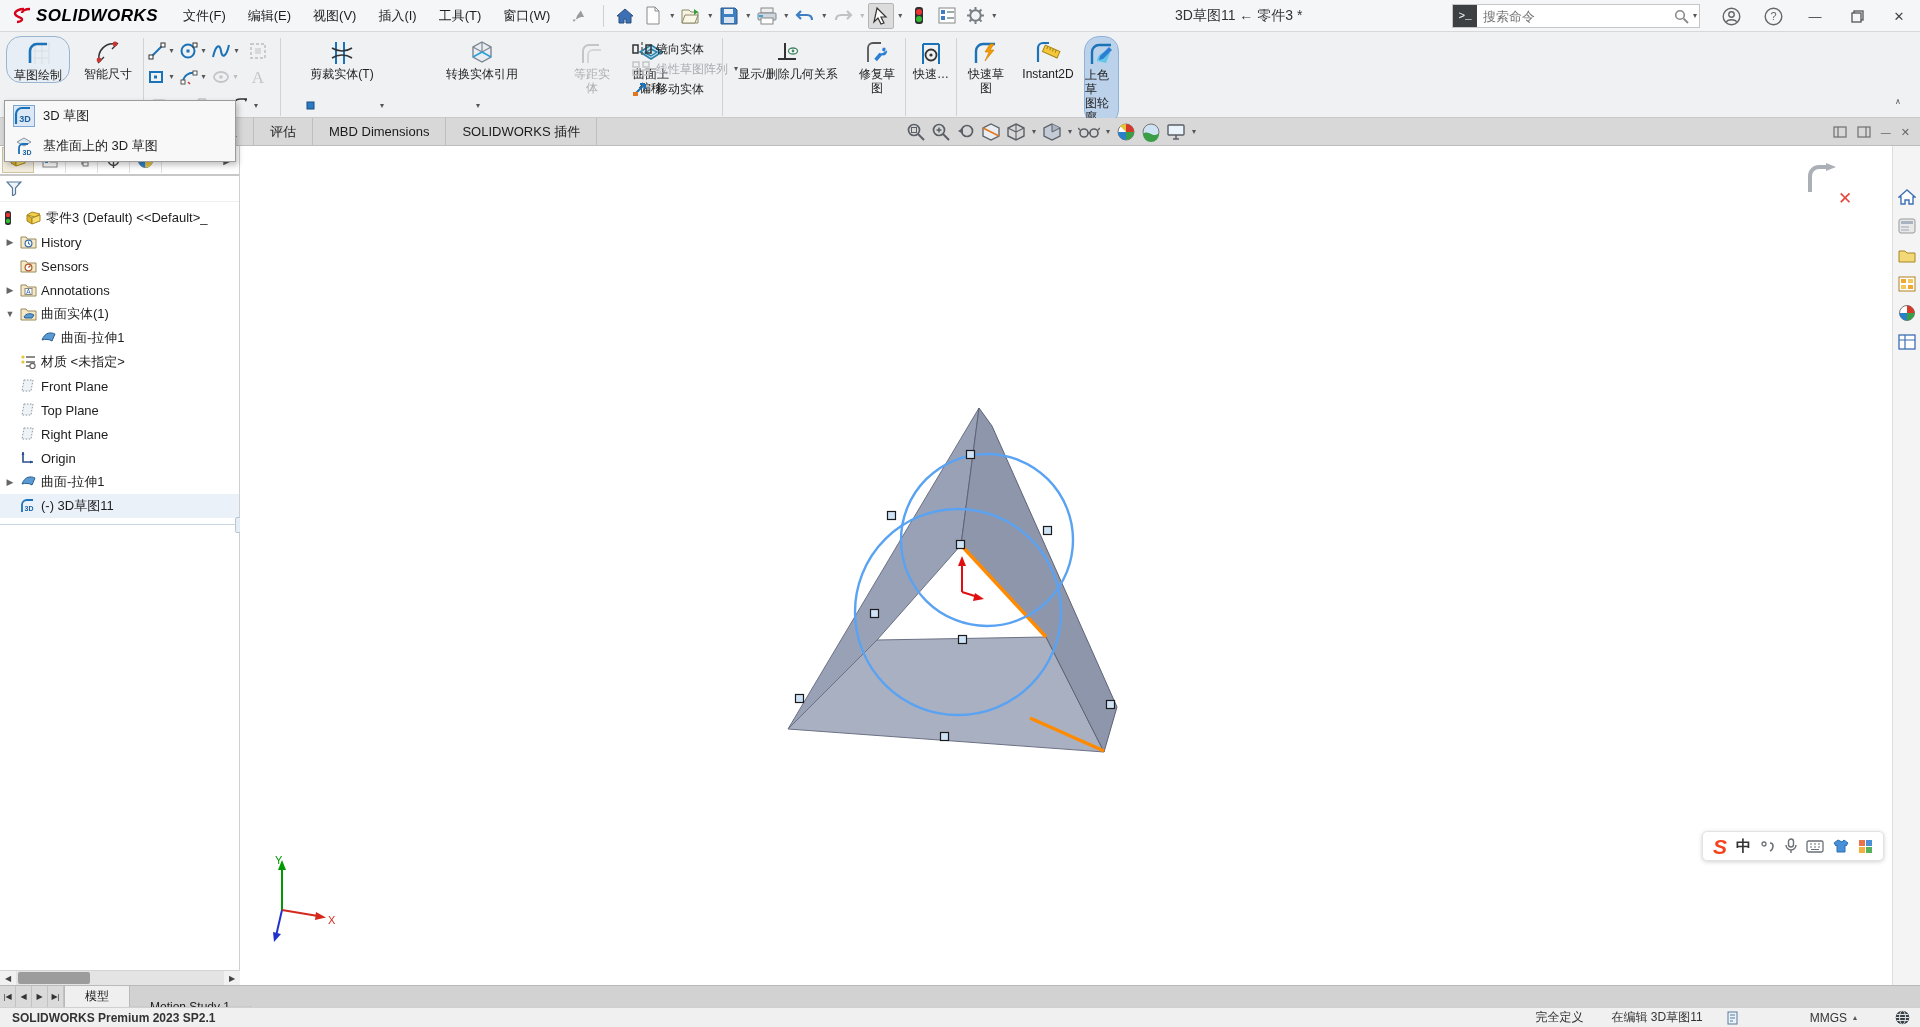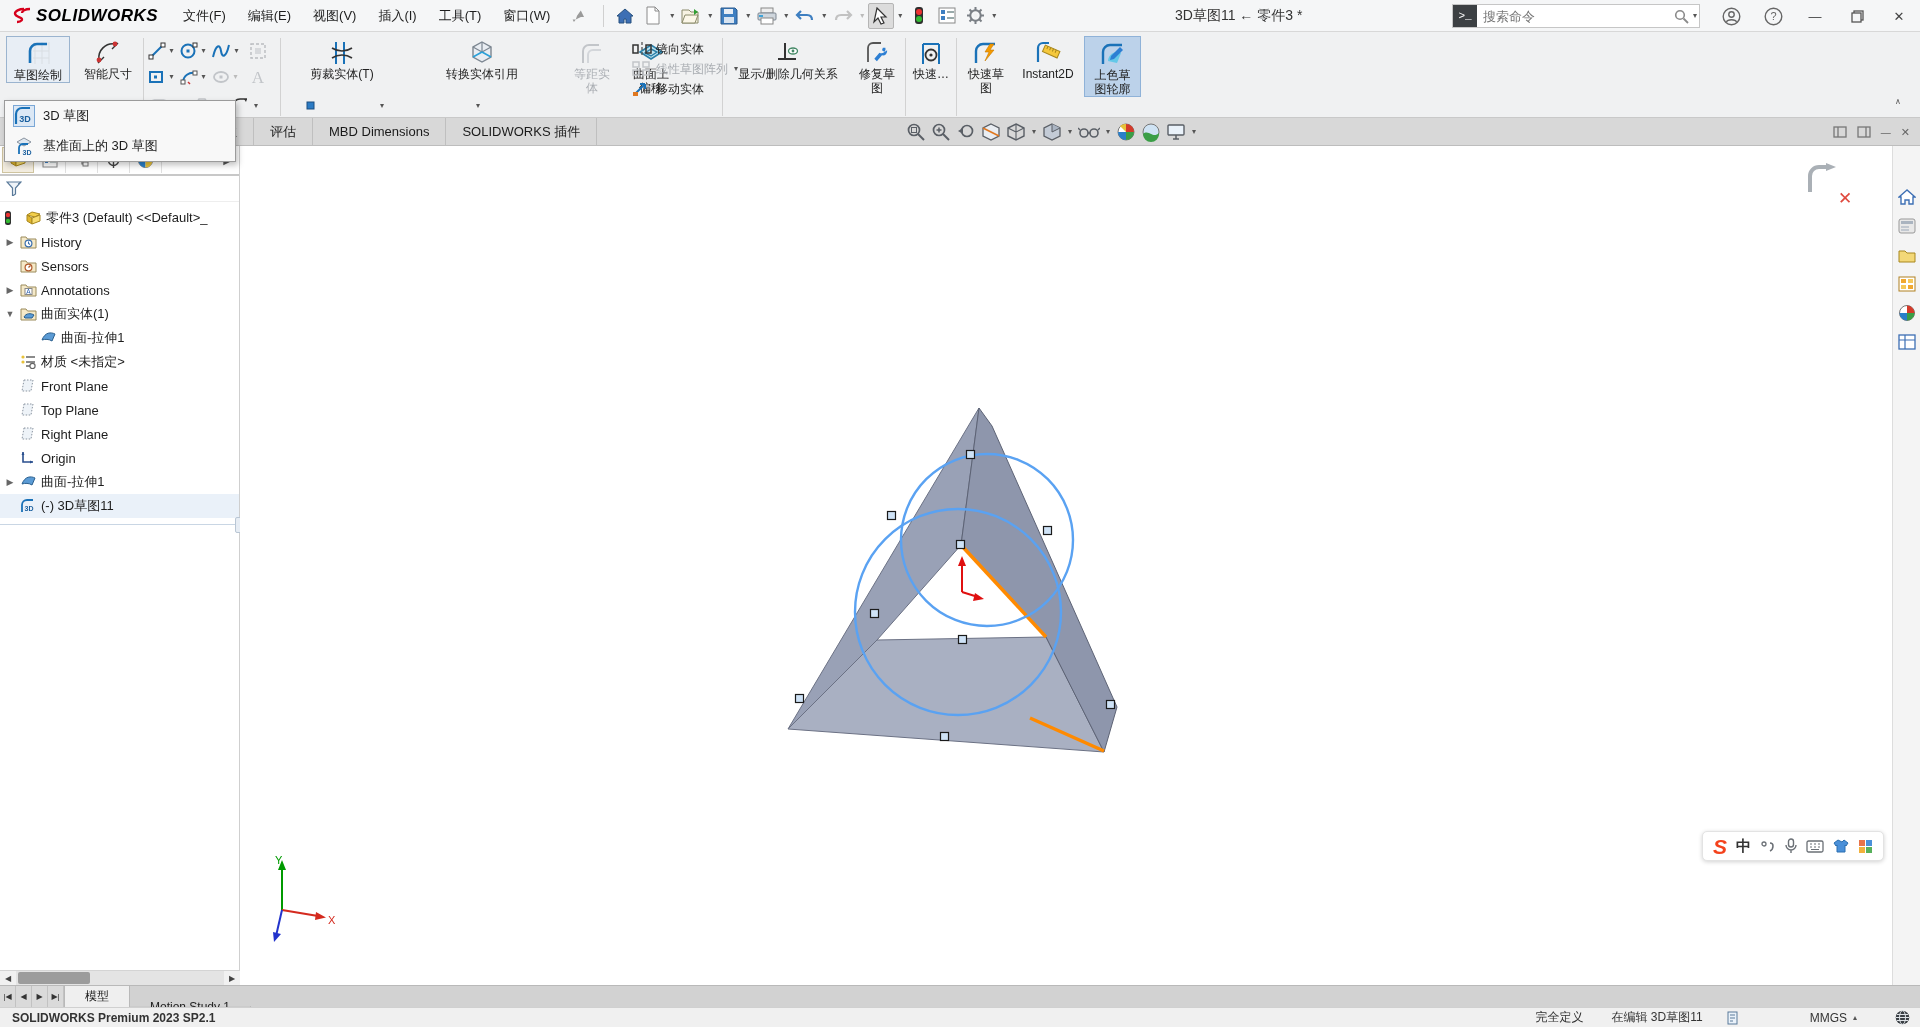--- a/index.html
+++ b/index.html
@@ -21,21 +21,21 @@
   .chev.dis { color:#bbb; }
   .doc-title { position:absolute; left:1175px; top:0; height:32px; display:flex; align-items:center; font-size:14px; color:#333; }
   .searchbox { position:absolute; left:1452px; top:4px; width:248px; height:24px; background:#fff; border:1px solid #c6c6c6; display:flex; align-items:center; }
   .search-prompt { width:24px; height:22px; background:#3c4043; color:#fff; font-family:"Liberation Mono","DejaVu Sans Mono",monospace; font-size:11px; display:flex; align-items:center; justify-content:center; }
   .searchbox input { flex:1; border:none; outline:none; font-size:13px; color:#555; padding:0 6px; background:transparent; font-family:inherit; }
   .win-icons { position:absolute; right:0; top:0; height:32px; display:flex; align-items:center; }
   .win-icons .wbtn { width:42px; height:32px; display:flex; align-items:center; justify-content:center; color:#444; font-size:13px; }
 
   
   .ribbon { position:absolute; left:0; top:32px; width:1920px; height:86px; background:#f0f1f2; border-bottom:1px solid #c9c9c9; }
-  .rb { position:absolute; top:4px; display:flex; flex-direction:column; align-items:center; color:#222; font-size:12px; line-height:14px; text-align:left; }
+  .rb { position:absolute; top:4px; display:flex; flex-direction:column; align-items:center; color:#222; font-size:12px; line-height:14px; text-align:left;border-radius:15px; }
   .rb .ric { height:30px; display:flex; align-items:flex-end; justify-content:center; margin-bottom:1px; }
   .rb.dis { color:#a9adb2; }
   .rb.open { border:1px solid #9bb4cf; background:#e8eef5; }
   .rb.active { background:#bcd2ea; border:1px solid #8fb2d8; }
   .vsep { position:absolute; top:6px; width:1px; height:78px; background:#d2d2d2; }
   .tools-grid { position:absolute; left:146px; top:6px; display:grid; grid-template-columns:repeat(4,32px); grid-auto-rows:26px; }
   .tg { display:flex; align-items:center; justify-content:center; gap:1px; }
   .stack { position:absolute; display:flex; flex-direction:column; gap:2px; align-items:flex-start; }
   .stack .srow { display:flex; align-items:center; gap:4px; height:18px; }
   .subrow { position:absolute; left:0; top:64px; width:1920px; height:20px; }
@@ -487,21 +487,21 @@
           <path d="M14 3H8a5 5 0 0 0-5 5v14" fill="none" stroke="#1a72b8" stroke-width="2.2"></path>
           <g transform="rotate(24 16 12)">
             <rect x="8" y="8" width="16" height="7" fill="#f5c83c" stroke="#a8871e"></rect>
             <path d="M11 8v3M14 8v3M17 8v3M20 8v3" stroke="#a8871e"></path>
           </g>
         </svg>
       </span>
     <span>Instant2D</span>
   </div>
 
-  <div class="rb active" style="left:1084px; width:57px;">
+  <div class="rb active" style="left:1084px; width:35px;">
     <span class="ric">
         <svg width="26" height="26" viewBox="0 0 26 26">
           <path d="M22 4H10a7 7 0 0 0-7 7v12" fill="none" stroke="#1a72b8" stroke-width="2.4"></path>
           <path d="M8 20a9 9 0 0 1 13-8l-4 10z" fill="#59c7e8" opacity=".9"></path>
           <path d="M20 6l3 3-9 9-4 1 1-4z" fill="#2d7fd3"></path>
         </svg>
       </span>
     <span>上色草</span>
     <span>图轮廓</span>
   </div>

